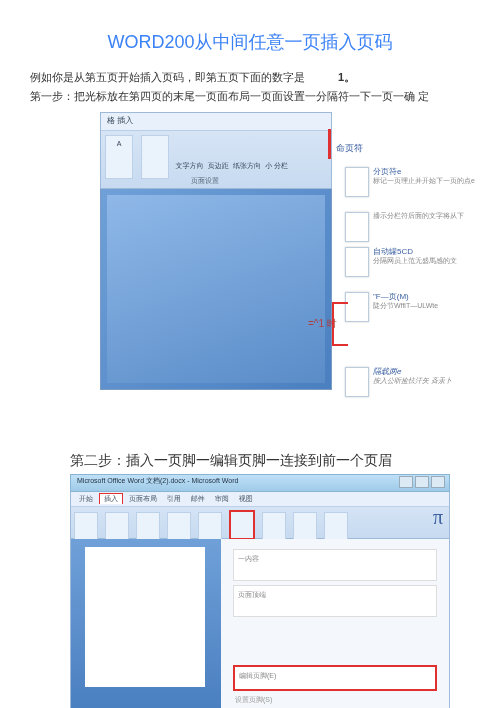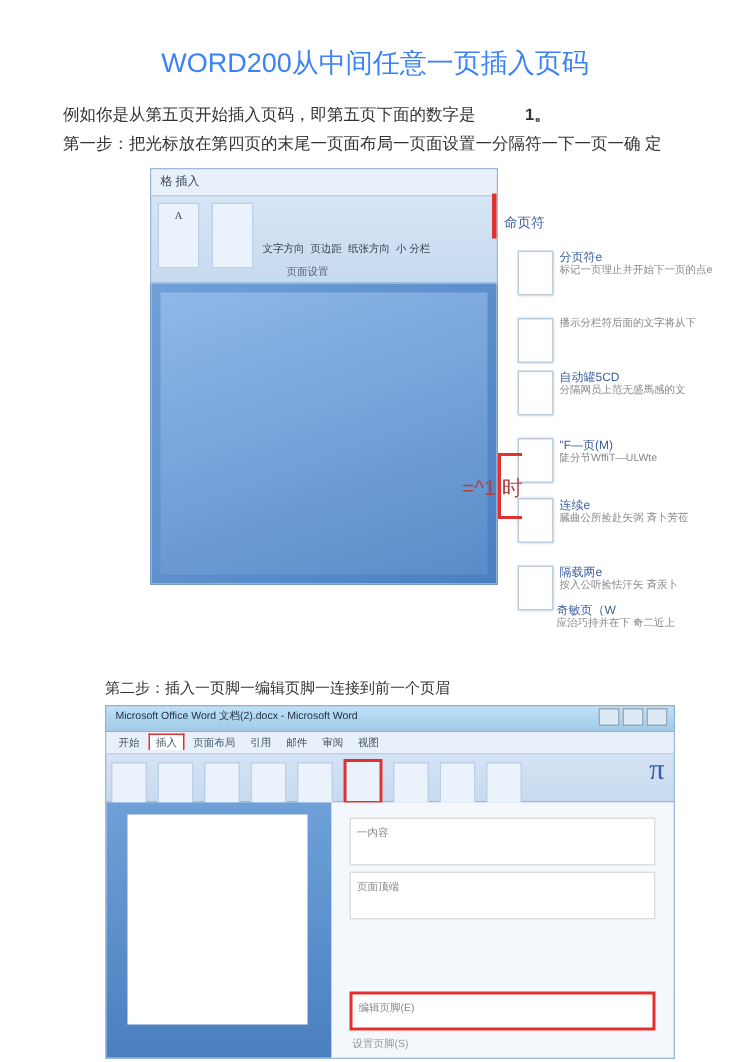--- a/index.html
+++ b/index.html
@@ -12,38 +12,37 @@
     font-size: 11px;
     color: #333;
   }
   h1 {
     color: #3b82f6;
     font-size: 18px;
     font-weight: normal;
     text-align: center;
     margin: 10px 0 15px 0;
   }
-  .intro-line { margin: 2px 12px; line-height: 1.5; }
+  .intro-line { margin: 2px 0; line-height: 1.5; }
   .bold-num { font-weight: bold; margin-left: 30px; }
 
   
   .shot1 {
     margin: 8px 0 6px 70px;
     width: 380px;
     position: relative;
   }
   .ribbon1 {
     width: 230px;
     height: 75px;
     background: linear-gradient(#dbe8f7,#c7daf0);
     border: 1px solid #9fb9d8;
     position: relative;
     font-size: 8px;
     color: #345;
-    font-family: Liberation Serif, serif;
   }
   .ribbon1 .tabstrip { height:15px; background:#e8f0fb; border-bottom:1px solid #b8cde6; font-size:8px; padding:2px 0 0 6px;}
   .ribbon1 .tbtn { display:inline-block; width:26px; height:38px; margin:4px 2px 0 4px; background:#eaf2fc; border:1px solid #bcd0e8; vertical-align:top; text-align:center; font-size:7px; padding-top:4px;}
   .ribbon1 .biglabel { display:inline-block; font-size:7px; vertical-align:top; margin:30px 0 0 2px;}
   .ribbon1 .section-lbl { position:absolute; bottom:2px; left:90px; font-size:7px; color:#567;}
   .ribbon1 .red-edge { position:absolute; right:0; top:16px; width:3px; height:30px; background:#e03030;}
   .doc-page1 {
     width: 230px; height: 200px;
     background: linear-gradient(135deg,#6fa0d8,#4a7fc0);
     border:1px solid #7a9bc4; border-top:none;
@@ -55,24 +54,24 @@
     display:flex; align-items:flex-start; gap:4px;
   }
   .callout .thumb { width:22px; height:28px; background:#fff; border:1px solid #bcd; box-shadow:0 0 2px #ccc; flex-shrink:0;}
   .callout .txt { line-height:1.2; }
   .callout .lbl { color:#3a5fa0; }
   .callout .desc { color:#888; font-size:7px;}
   .red-bracket {
     position:absolute; left:232px; top:190px; width:14px; height:40px;
     border:2px solid #e03030; border-right:none;
   }
-  .eq-label { position:absolute; left:208px; top:205px; font-size:14px; color:#b04040;}
+  .eq-label { position:absolute; left:208px; top:205px; font-size:10px; color:#b04040;}
 
   
-  .step2-label { margin: 6px 0 4px 40px; font-size:10px;}
+  .step2-label { margin: 6px 0 4px 40px; font-size:14px;}
   .shot2 {
     margin-left:40px; width:380px;
   }
   .titlebar2 { height:14px; background:linear-gradient(#bfe0f7,#9fcbe8); border:1px solid #8ab4d4; font-size:7px; color:#234; padding:1px 6px; position:relative;}
   .titlebar2 .wins { position:absolute; right:4px; top:1px; display:flex; gap:2px;}
   .titlebar2 .wins span{ display:inline-block; width:12px; height:10px; background:#dceaf6; border:1px solid #9ab;}
   .ribbon2 {
     height:46px; background:linear-gradient(#dbe8f7,#c7daf0); border:1px solid #9fb9d8; border-top:none;
     position:relative; font-size:7px;
   }
@@ -140,38 +139,25 @@
         <div class="desc">分隔网员上范无盛馬感的文</div>
       </div>
   </div>
   <div class="callout" style="top:180px;">
     <div class="thumb"></div>
     <div class="txt">
         <div class="lbl">"F—页(M)</div>
         <div class="desc">陡分节WffiT—ULWte</div>
       </div>
   </div>
-  <div class="callout" style="top:220px;">
-    <div class="thumb"></div>
-    <div class="txt">
-        <div class="lbl">连续e</div>
-        <div class="desc">臓曲公所捡赴矢弼 斉卜芳莅</div>
-      </div>
-  </div>
-  <div class="callout" style="top:265px;">
+  <div class="callout" style="top:255px;font-style:italic;">
     <div class="thumb"></div>
     <div class="txt">
         <div class="lbl">隔载两e</div>
         <div class="desc">按入公听捡怯汗矢 斉汞卜</div>
-      </div>
-  </div>
-  <div class="callout" style="top:290px; border-left:none;">
-    <div class="txt" style="margin-left:26px;">
-        <div class="lbl">奇敏页（W</div>
-        <div class="desc">应治巧持并在下 奇二近上</div>
       </div>
   </div>
 
   <div class="red-bracket"></div>
   <div class="eq-label">=^1 时</div>
 </div>
 
 <div style="height:50px;"></div>
 
 <div class="step2-label">第二步：插入一页脚一编辑页脚一连接到前一个页眉</div>

